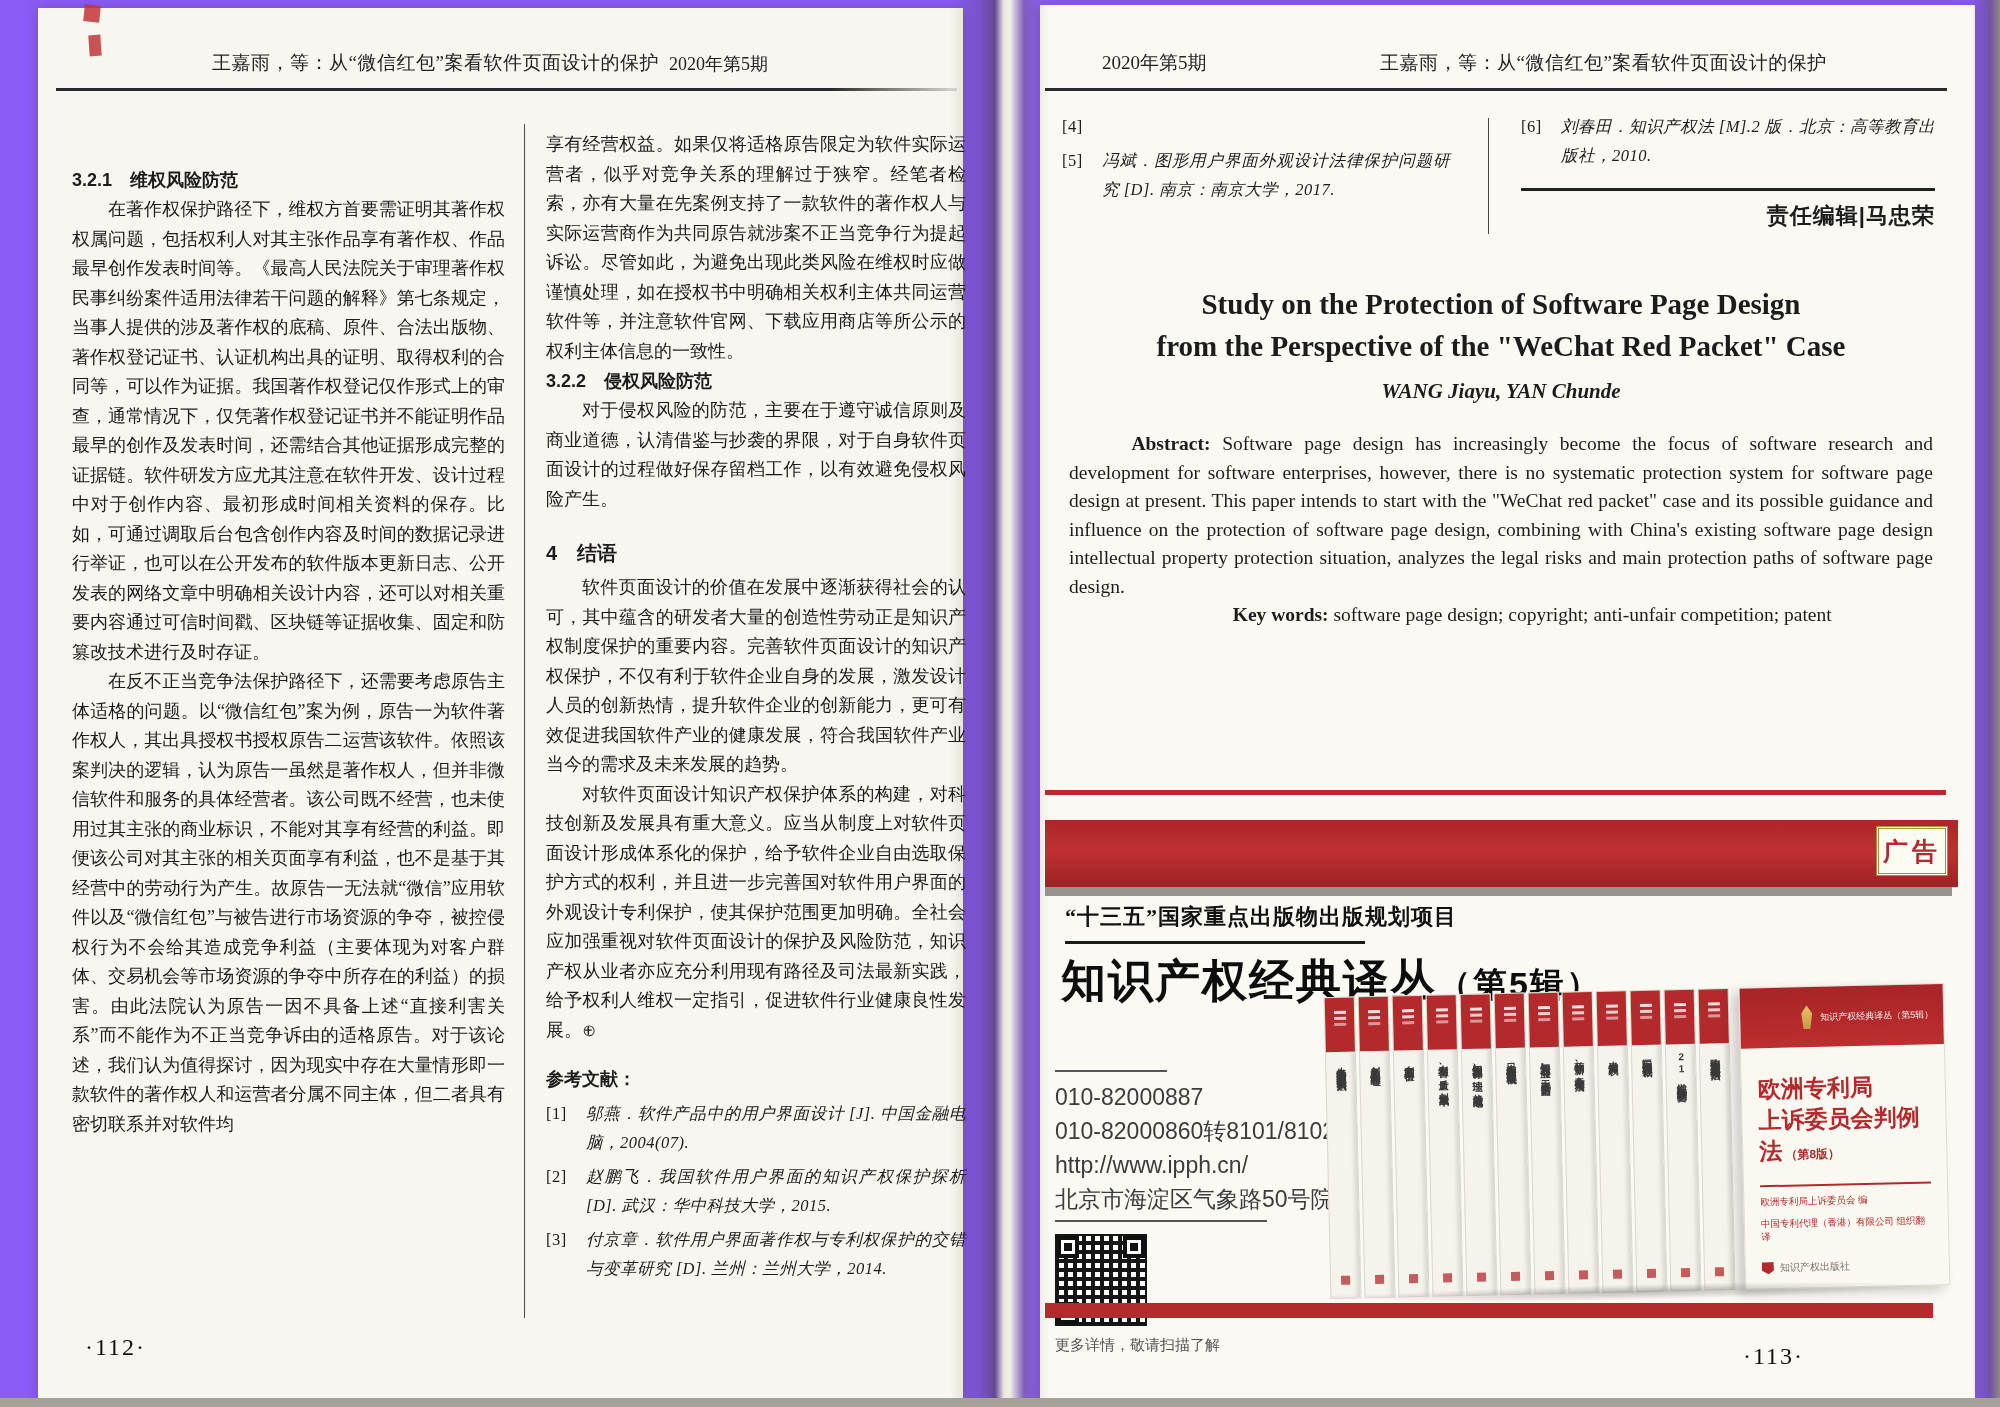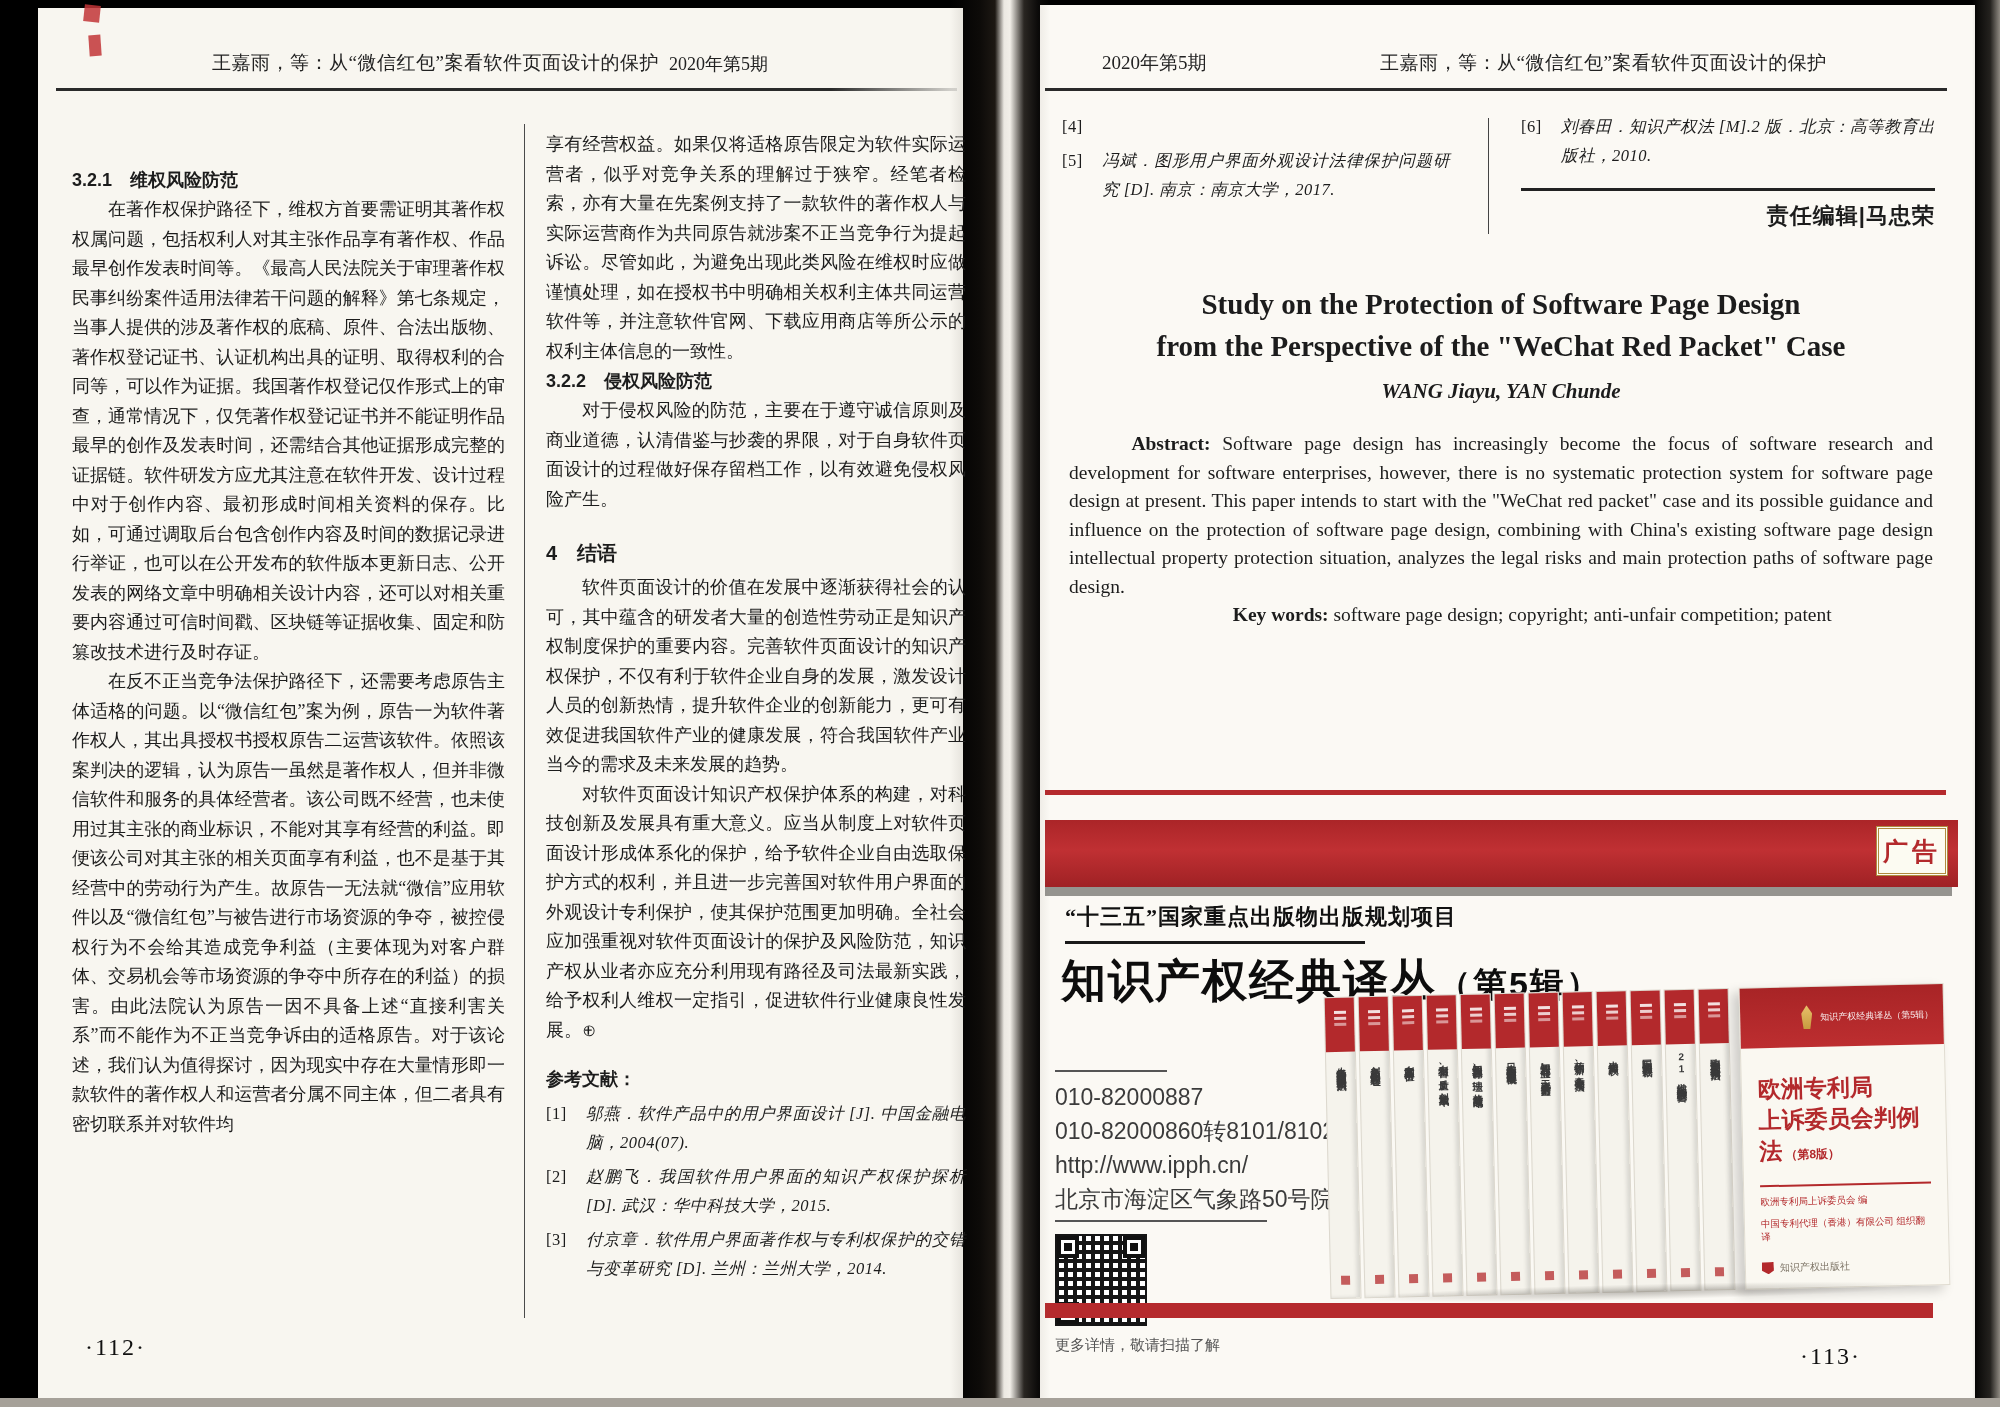--- a/index.html
+++ b/index.html
@@ -1,17 +1,17 @@
 <!DOCTYPE html>
 <html><head>
 <meta charset="utf-8">
 <style>
   html,body{margin:0;padding:0;background:#b7b1a7;}
   .canvas{position:relative;width:2000px;height:1407px;overflow:hidden;
-          background:#000000;font-family:"Liberation Serif",serif;color:#1c1c1c;}
+          background:#8b5cf6;font-family:"Liberation Serif",serif;color:#1c1c1c;}
 
   
   .page{position:absolute;top:8px;height:1392px;z-index:1;}
   .page-left{left:38px;width:925px;background:#f8f6f0;box-shadow:0 0 14px rgba(0,0,0,.18);}
   .page-right{left:1040px;top:5px;height:1395px;width:935px;background:#fbf9f4;box-shadow:0 0 14px rgba(0,0,0,.18);}
 
   .gutter{position:absolute;left:950px;top:0;width:100px;height:100%;z-index:3;
     background:linear-gradient(to right,rgba(60,50,40,0) 0%,rgba(60,50,40,.22) 30%,
       rgba(60,50,40,.48) 45%,#ebe8e2 54%,#f2efe9 60%,rgba(110,100,90,.38) 74%,
       rgba(110,100,90,.1) 88%,rgba(110,100,90,0) 100%);}
@@ -43,21 +43,21 @@
   .h321{margin:0;font-family:"Liberation Sans",sans-serif;font-weight:bold;
         font-size:18px;line-height:30px;}
   .h4{margin:26px 0 6px;font-family:"Liberation Sans",sans-serif;font-weight:bold;font-size:20px;}
   .refh{margin:22px 0 8px;font-family:"Liberation Sans",sans-serif;font-weight:bold;font-size:18px;}
   .ref{display:flex;font-style:italic;font-size:16.5px;line-height:29px;margin-bottom:5px;
        letter-spacing:.5px;}
   .rl{width:40px;flex:none;font-style:normal;}
   .rt{flex:1;text-align:justify;}
   .pnum{position:absolute;font-size:24px;letter-spacing:2px;color:#111;}
   .pnum-l{left:47px;top:1326px;}
-  .pnum-r{left:760px;top:1338px;}
+  .pnum-r{left:703px;top:1338px;}
 
   
   .refcols{position:absolute;top:107px;left:22px;width:880px;display:flex;}
   .refcol-l{width:388px;}
   .refcol-div{width:1px;background:#444;margin:6px 32px 0 38px;height:116px;}
   .refcol-r{width:414px;}
   .ed-rule{height:3px;background:#222;margin-top:18px;}
   .editor{text-align:right;font-family:"Liberation Sans",sans-serif;font-weight:bold;
           font-size:22px;margin-top:10px;letter-spacing:1px;}
 

